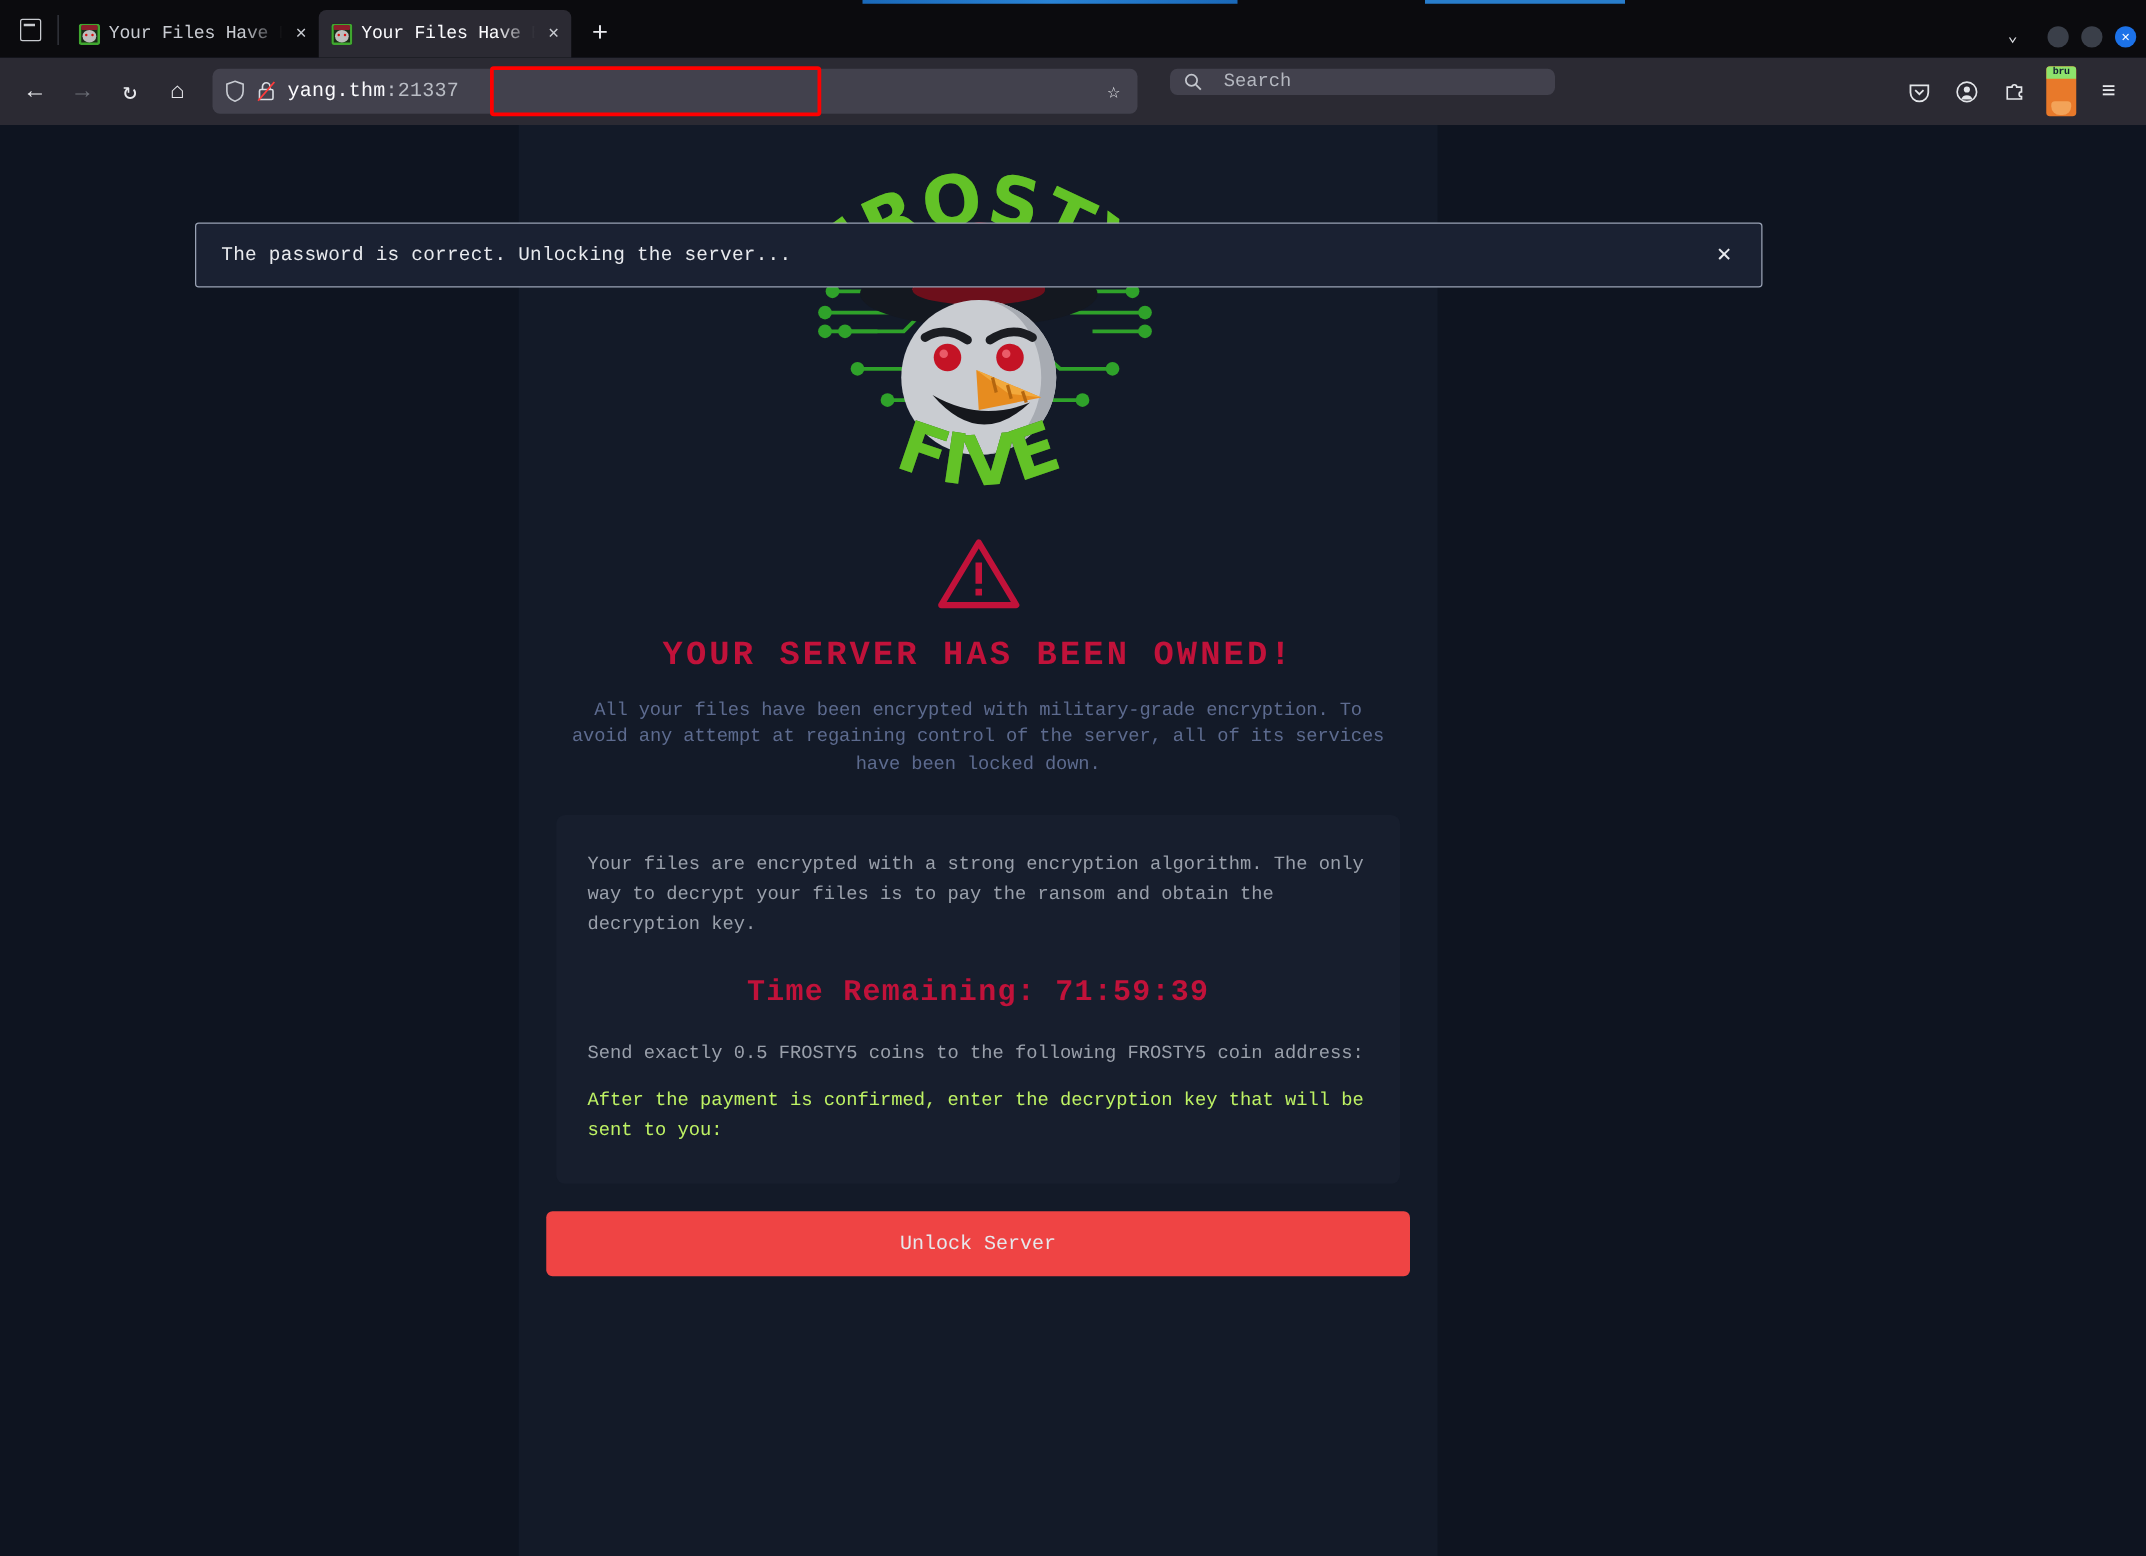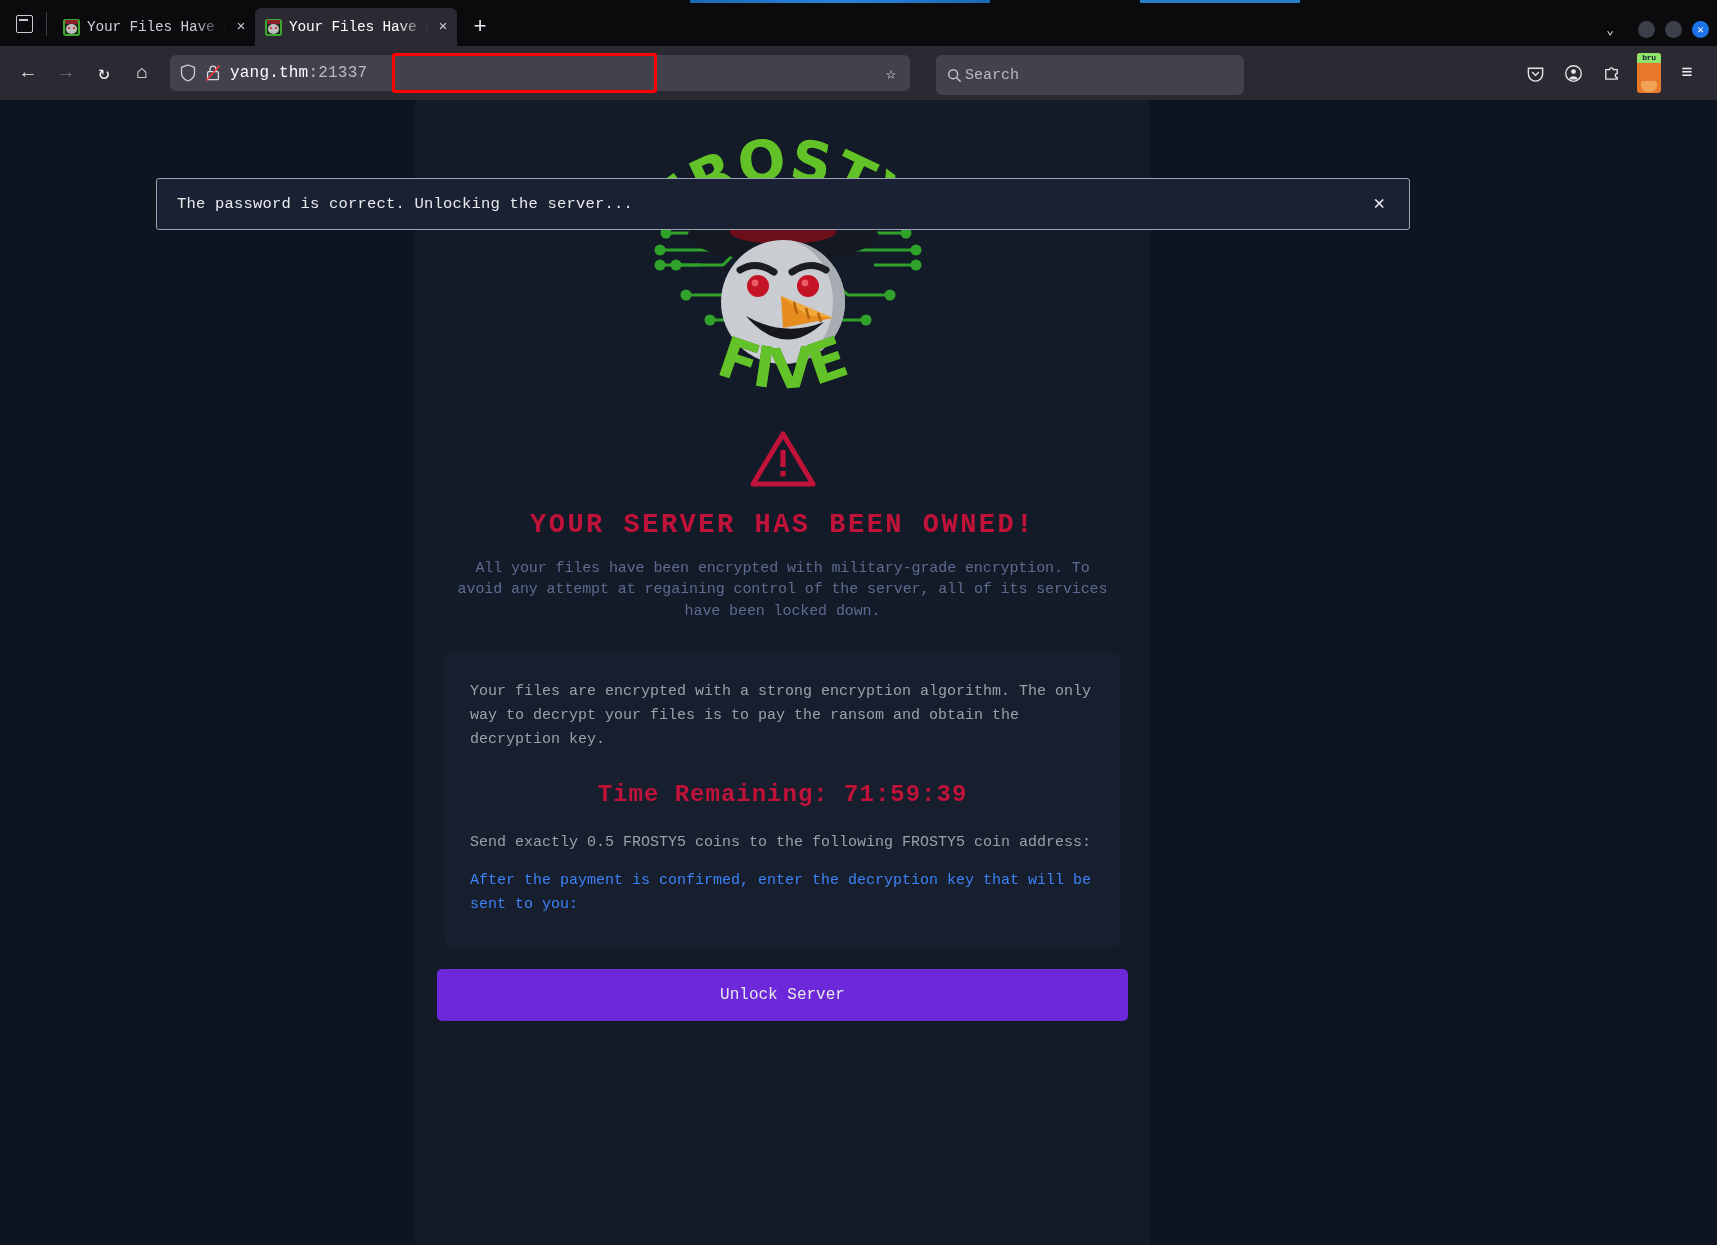--- a/index.html
+++ b/index.html
@@ -79,22 +79,22 @@
   .urlhighlight {
     position: absolute; left: 222px; top: -2px; width: 265px; height: 40px;
     border: 3px solid #ff0000; border-radius: 3px; pointer-events: none;
   }
   .shield { width: 16px; height: 18px; }
   .lockslash { width: 16px; height: 18px; position: relative; }
   .urltext { color: #fbfbfe; font-size: 16px; letter-spacing:.2px; }
   .urltext .port { color: #b9bcc4; }
   .star { margin-left: auto; color:#e9eaee; font-size: 17px; padding-right: 4px;}
   .searchbar {
-    position:absolute; left: 766px; top:0; width: 308px; height: 40px; background:#42414d;
-    border-radius: 6px; display:flex; align-items:center; gap:3px; padding: 0 11px;
+    position:absolute; left: 766px; top:0; width: 308px; height: 21px; background:#42414d;
+    border-radius: 6px; display:flex; align-items:center; gap:17px; padding: 0 11px;
     color:#b5b8c0; font-size: 15px;
   }
   .navicons { display:flex; align-items:center; gap: 6px; padding-right: 4px; }
   .navicons .ni { width: 32px; height: 32px; display:flex; align-items:center; justify-content:center; color:#e9eaee;}
   .bru {
     width: 24px; height: 40px; border-radius: 3px; background:#e8792a; position:relative; overflow:hidden;
   }
   .bru .lbl { position:absolute; top:0; left:0; right:0; height:10px; background:#8ee36b; color:#123; font-size:8px;
               font-weight:bold; text-align:center; line-height:10px; letter-spacing:-.3px;}
   .bru .face { position:absolute; bottom:1px; left:4px; width:16px; height:11px; background:#f3a358; border-radius: 3px 3px 7px 7px;}
@@ -131,33 +131,33 @@
   .timer {
     text-align:center; color:#c1123a; font-size: 24px; font-weight: bold;
     letter-spacing: 1px; margin: 28px 0 26px;
   }
   .sendline { color:#9aa0ab; font-size: 15px; margin-bottom: 18px; }
   .coinbox {
     border: 1.5px solid #88b630; border-radius: 6px; background: #0e1420;
     padding: 14px 16px; color:#c6cad3; font-size: 12.5px; letter-spacing:.3px;
     margin-bottom: 22px;
   }
-  .afterline { color:#3b82f6; font-size: 15px; line-height: 1.62; }
+  .afterline { color:#bef264; font-size: 15px; line-height: 1.62; }
 
   .keylabel { color:#5d6b8f; font-size: 14.5px; margin: 30px 0 9px 2px; }
   .keyfield {
     position: relative; height: 40px; border: 1px solid #3c62c8; border-radius: 5px;
     background:#0e1420; display:flex; align-items:center; padding: 0 16px;
     color:#c6cad3; font-size: 14.5px;
   }
   .redaction {
     position:absolute; left: 33px; top: 5px; width: 152px; height: 29px; background:#ff0000;
   }
   .unlockbtn {
-    margin-top: 22px; height: 52px; width: 100%; background: #6d28d9; border: none;
+    margin-top: 22px; height: 52px; width: 100%; background: #ef4444; border: none;
     border-radius: 5px; color:#e6e8ec; font-size: 16px;
     font-family: "Liberation Mono", monospace; display:flex; align-items:center; justify-content:center;
   }
 
   
   .banner {
     position: absolute; left: 156px; top: 78px; width: 1254px; height: 52px;
     background: #1a2132; border: 1px solid #9aa3b5; border-radius: 3px;
     display: flex; align-items: center; padding: 0 14px 0 20px; z-index: 50; gap: 48px;
   }

